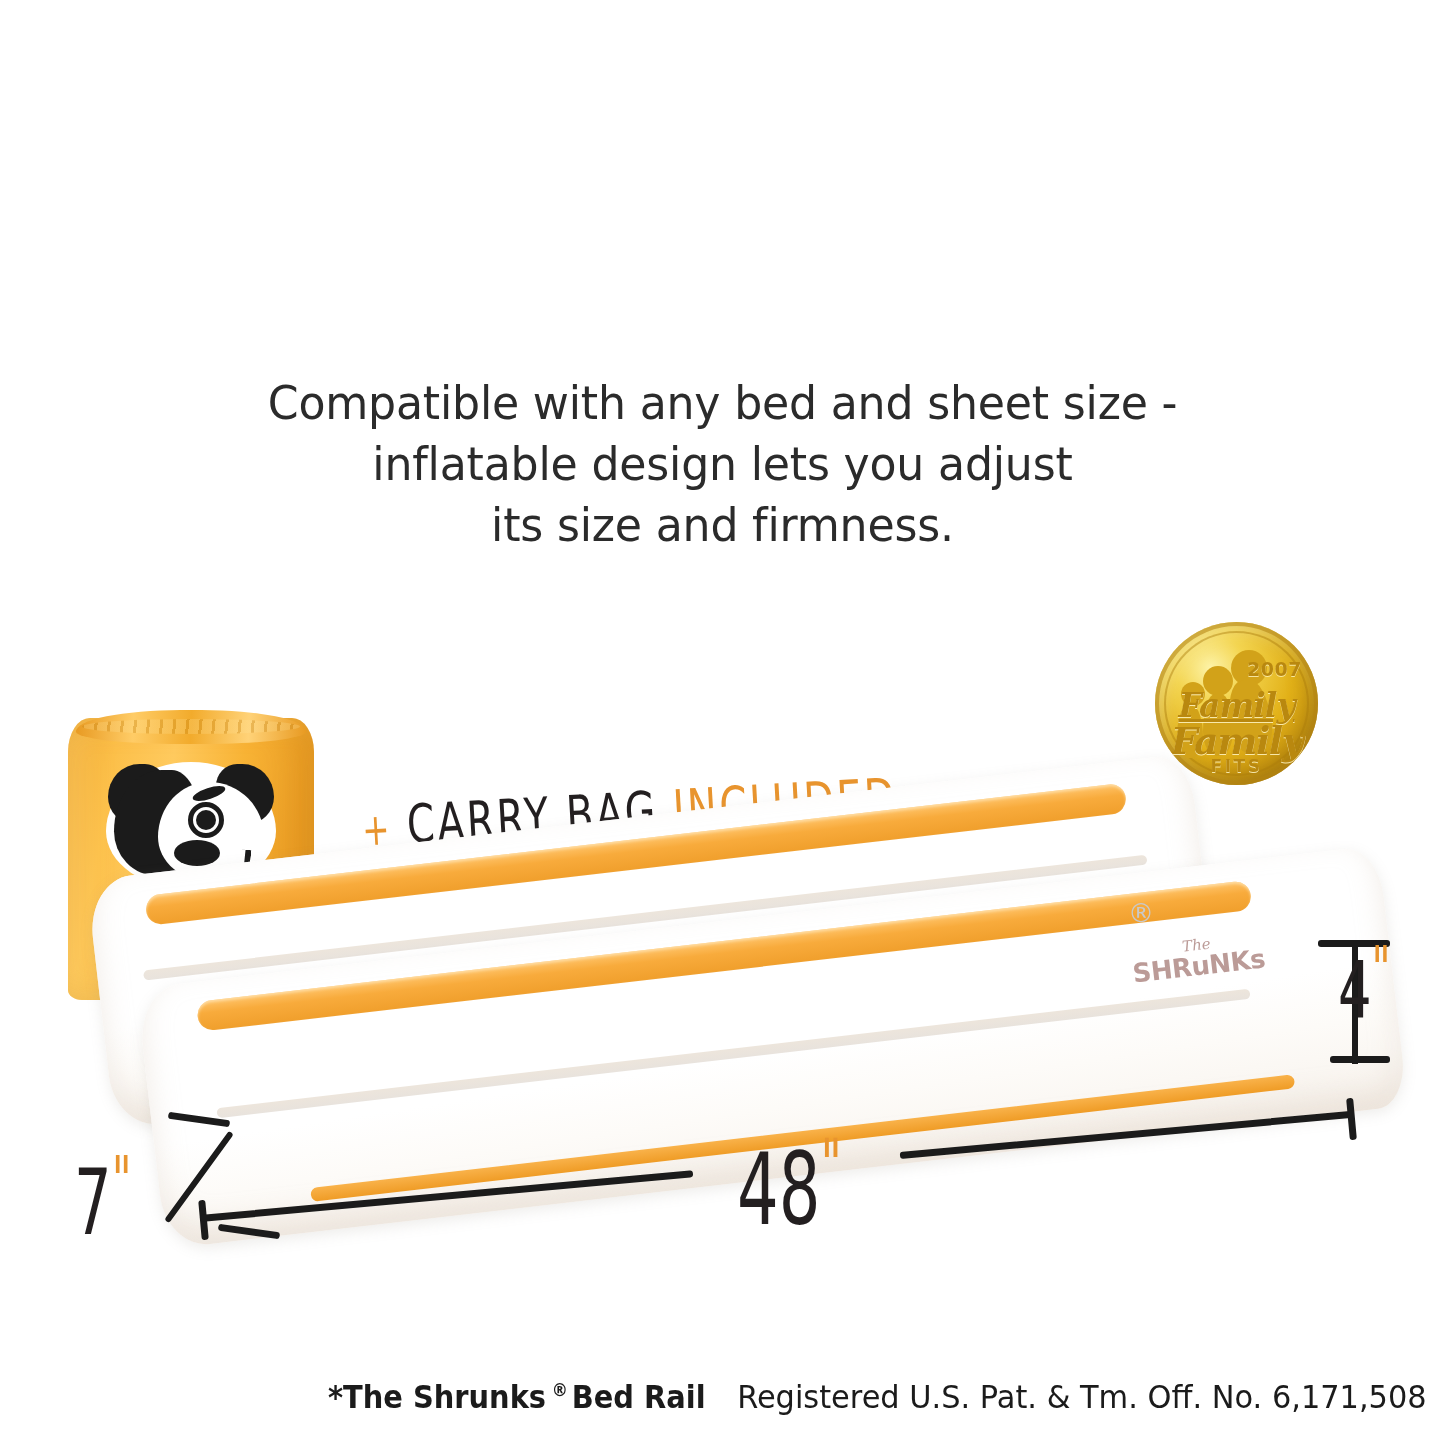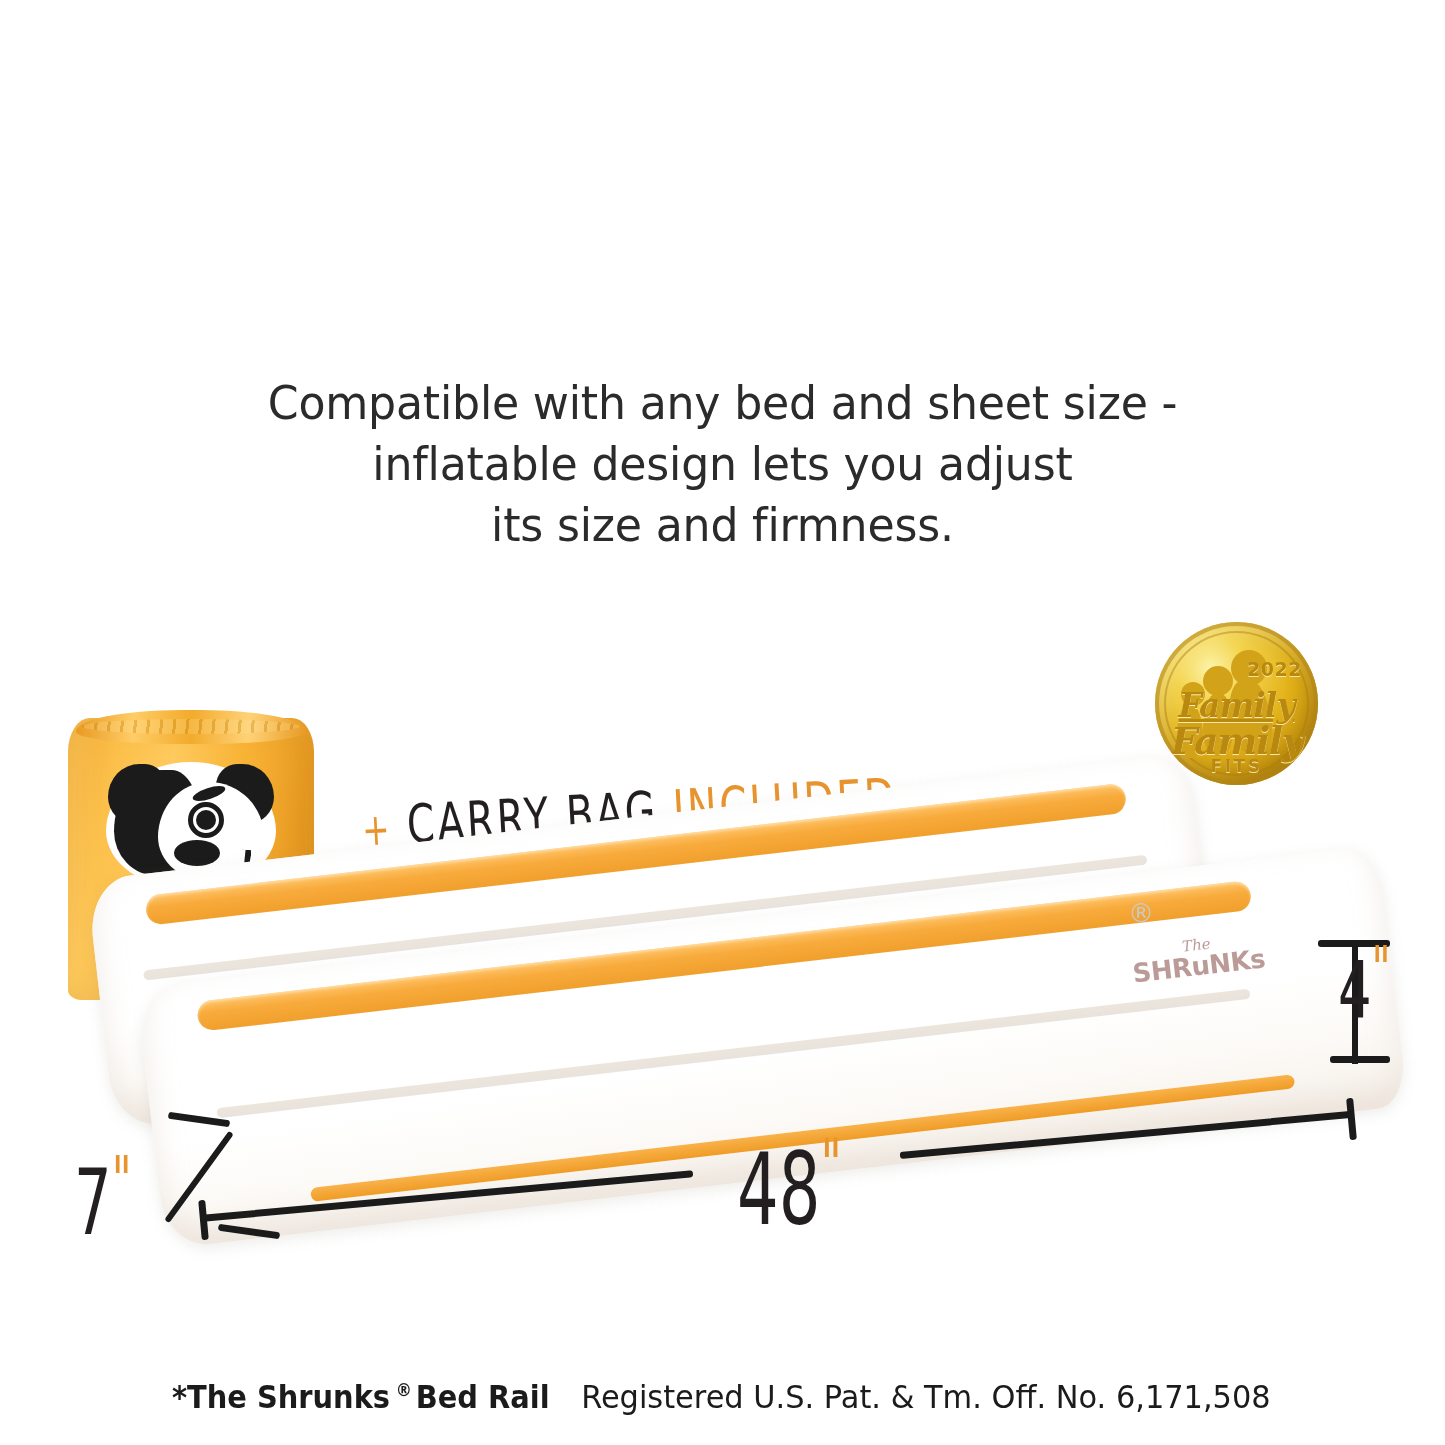--- a/index.html
+++ b/index.html
@@ -204,21 +204,21 @@
   #dim7 .qt{font-size:54px;vertical-align:super;}
   #d7-stem{position:absolute;left:196px;top:1122px;width:6px;height:110px;background:#1b1b1b;
     border-radius:3px;transform:rotate(36deg);}
   #d7-cap-t{position:absolute;left:168px;top:1116px;width:62px;height:7px;background:#1b1b1b;
     border-radius:3px;transform:rotate(8deg);}
   #d7-cap-b{position:absolute;left:218px;top:1228px;width:62px;height:7px;background:#1b1b1b;
     border-radius:3px;transform:rotate(8deg);}
 
   
   .footer{
-    position:absolute;left:0;top:1378px;width:1445px;text-align:center;
+    position:absolute;left:0;top:1378px;width:1445px;text-align:right;
     font-family:"DejaVu Sans",sans-serif;font-size:32px;color:#1b1b1b;
   }
   .footer .b{font-weight:700;}
   .footer .b sup{font-size:17px;vertical-align:super;}
   .footer span{transform:scaleX(0.95);display:inline-block;}
 </style>
 </head>
 <body>
 
 <div id="stage">
@@ -231,21 +231,21 @@
   </div>
 
   <div class="award">
     <div class="inner"></div>
     <div class="fig f1"></div>
     <div class="fig f2"></div>
     <div class="fig f3"></div>
     <div class="body1"></div>
     <div class="body2"></div>
     <div class="body3"></div>
-    <div class="yr">2022</div>
+    <div class="yr">2007</div>
     <div class="w1">Family</div>
     <div class="w2">Family</div>
     <div class="w3">FITS</div>
   </div>
 
   <div class="bag">
     <div class="cloth"></div>
     <div class="ruffle"></div>
     <div class="dogwrap">
       <div class="dog-head"></div>

